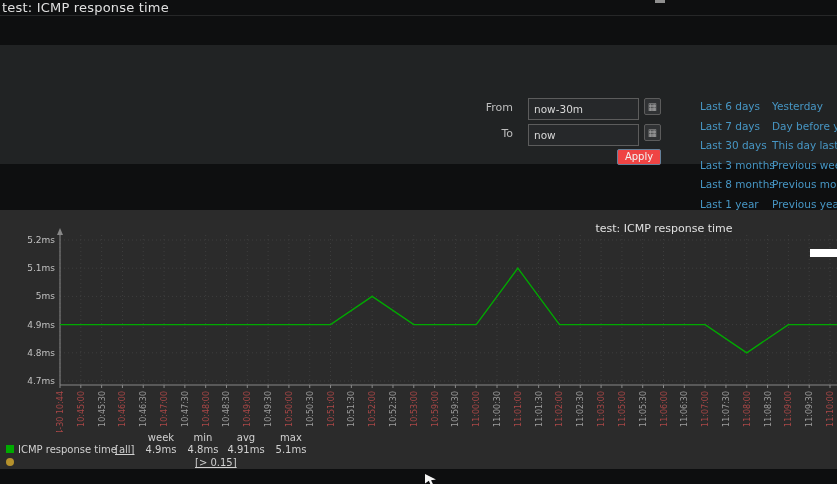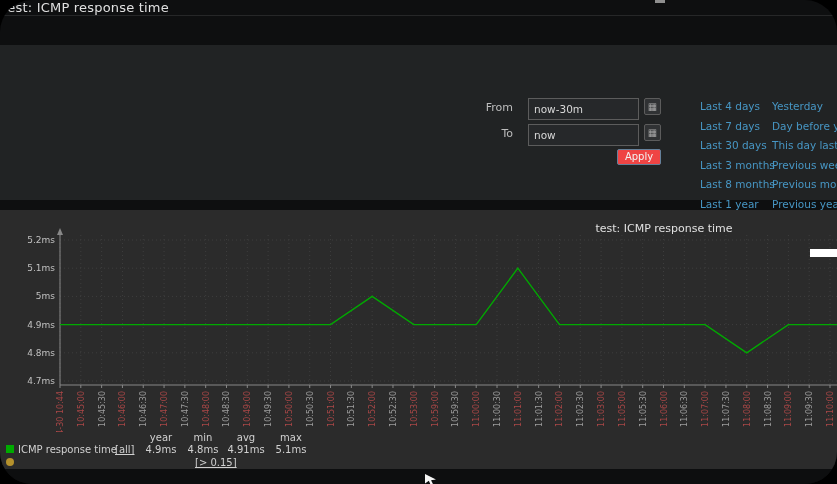--- a/index.html
+++ b/index.html
@@ -1,24 +1,24 @@
 <!DOCTYPE html>
 <html><head>
 <meta charset="utf-8">
 <style>
   * { margin:0; padding:0; box-sizing:border-box; }
   html,body { background:#000; }
   body { font-family:"DejaVu Sans", sans-serif; }
-  .page { position:relative; width:837px; height:484px; background:#0e0f10; overflow:hidden;border-radius:32px; }
+  .page { position:relative; width:837px; height:484px; background:#0e0f10; overflow:hidden; }
 
   .page-title { position:absolute; left:2px; top:0px; font-size:13px; color:#e0e0e0; letter-spacing:.2px; }
   .top-sep { position:absolute; left:0; top:15px; width:837px; height:1px; background:#262728; }
   .icon-fragment { position:absolute; left:655px; top:0; width:10px; height:3px; background:#8f8f8f; }
 
-  .filter-panel { position:absolute; left:0; top:45px; width:837px; height:155px; background:#212324; }
+  .filter-panel { position:absolute; left:0; top:45px; width:837px; height:119px; background:#212324; }
   .fld-label { position:absolute; width:43px; text-align:right; font-size:11px; color:#bdbdbd; }
   .txt-input { position:absolute; width:111px; height:17px; background:#26282a; border:1px solid #5c5c5c;
                color:#d8d8d8; font-size:10.5px; font-family:"DejaVu Sans", sans-serif; padding:10px 5px; outline:none; }
   .cal-btn { position:absolute; width:17px; height:17px; background:#303234; border:1px solid #5c5c5c;
              border-radius:2px; color:#a8a8a8; font-size:10px; line-height:15px; text-align:center; cursor:pointer; }
   .apply-btn { position:absolute; left:617px; top:104px; width:44px; height:16px; background:#ef4444;
                border:1px solid #64809a; border-radius:2px; color:#f2f2f2; font-size:10px;
                font-family:"DejaVu Sans", sans-serif; line-height:13px; text-align:center; cursor:pointer; }
   .qcol { position:absolute; top:52px; display:flex; flex-direction:column; }
   .qcol-1 { left:700px; } .qcol-2 { left:772px; }
@@ -53,21 +53,21 @@
     <input class="txt-input" style="left: 528px; top: 53px;" value="now-30m">
     <div class="cal-btn" style="left:644px; top:53px;">▦</div>
 
     <div class="fld-label" style="left:470px; top:82px;">To</div>
     <input class="txt-input" style="left: 528px; top: 79px;" value="now">
     <div class="cal-btn" style="left:644px; top:79px;">▦</div>
 
     <div class="apply-btn">Apply</div>
 
     <div class="qcol qcol-1">
-        <a class="qlink" href="#">Last 4 days</a>
+        <a class="qlink" href="#">Last 6 days</a>
         <a class="qlink" href="#">Last 7 days</a>
         <a class="qlink" href="#">Last 30 days</a>
         <a class="qlink" href="#">Last 3 months</a>
         <a class="qlink" href="#">Last 8 months</a>
         <a class="qlink" href="#">Last 1 year</a>
         <a class="qlink" href="#">Last 2 years</a>
       </div>
     <div class="qcol qcol-2">
         <a class="qlink" href="#">Yesterday</a>
         <a class="qlink" href="#">Day before yesterday</a>
@@ -208,21 +208,21 @@
         <text x="770.5675675675676" y="181" text-anchor="end" font-size="8" fill="#9e9e9e" font-family="DejaVu Sans, sans-serif" transform="rotate(-90 770.5675675675676 181)">11:08:30</text>
         <text x="791.3783783783783" y="181" text-anchor="end" font-size="8" fill="#aa4747" font-family="DejaVu Sans, sans-serif" transform="rotate(-90 791.3783783783783 181)">11:09:00</text>
         <text x="812.1891891891892" y="181" text-anchor="end" font-size="8" fill="#9e9e9e" font-family="DejaVu Sans, sans-serif" transform="rotate(-90 812.1891891891892 181)">11:09:30</text>
         <text x="833" y="181" text-anchor="end" font-size="8" fill="#aa4747" font-family="DejaVu Sans, sans-serif" transform="rotate(-90 833 181)">11:10:00</text>
         <text x="664" y="22" text-anchor="middle" font-size="11" fill="#e0e0e0" font-family="DejaVu Sans, sans-serif">test: ICMP response time</text>
         <polyline points="60,114.6 330.5405405405405,114.6 372.16216216216213,86.4 413.7837837837838,114.6 476.2162162162162,114.6 517.8378378378378,58.2 559.4594594594595,114.6 705.1351351351351,114.6 746.7567567567568,142.8 788.3783783783783,114.6 837,114.6" fill="none" stroke="#00AA00" stroke-width="1.4"></polyline>
       </svg>
 
     <div class="legend">
       <div style="position:absolute; top:0; left:0; width:837px; height:11px;">
-        <span class="lg-cell" style="left:131px;">year</span>
+        <span class="lg-cell" style="left:131px;">week</span>
         <span class="lg-cell" style="left:173px;">min</span>
         <span class="lg-cell" style="left:216px;">avg</span>
         <span class="lg-cell" style="left:261px;">max</span>
       </div>
       <div style="position:absolute; top:12px; left:0; width:837px; height:12px;">
         <span class="lg-swatch" id="series-swatch" style="background: rgb(0, 170, 0);"></span>
         <span class="lg-name">ICMP response time</span>
         <span class="lg-scope">[all]</span>
         <span class="lg-cell" style="left:131px;">4.9ms</span>
         <span class="lg-cell" style="left:173px;">4.8ms</span>

